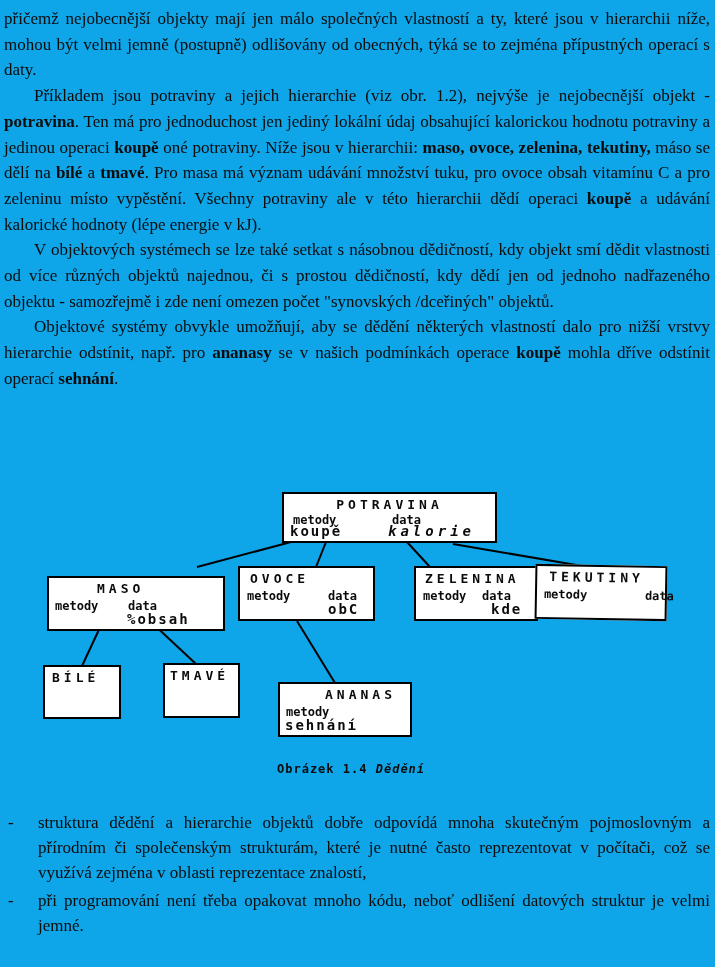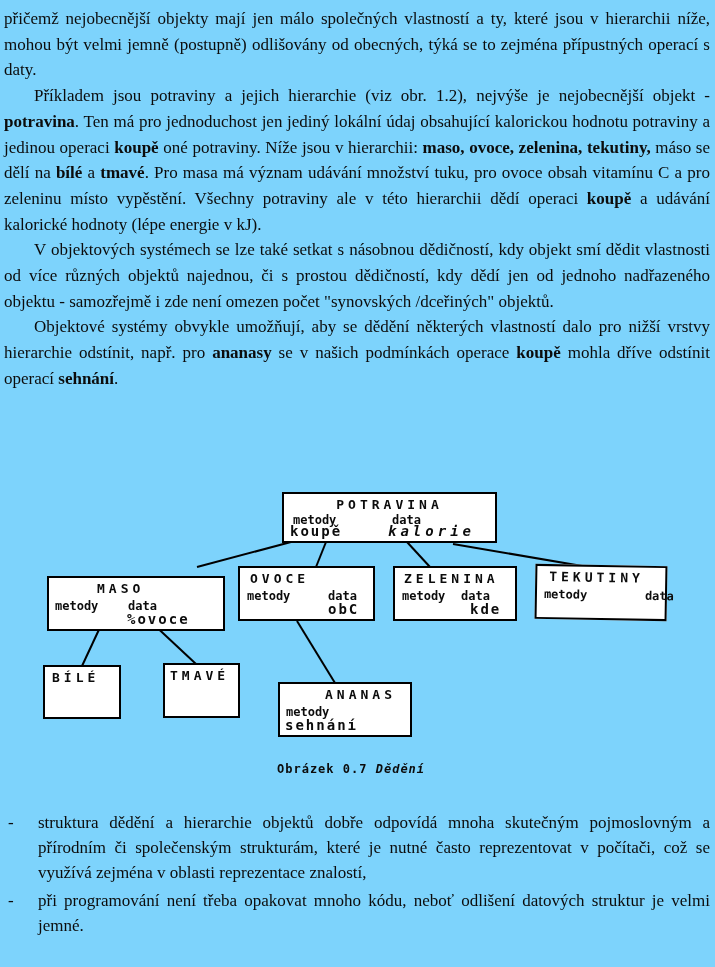--- a/index.html
+++ b/index.html
@@ -1,17 +1,17 @@
 <!DOCTYPE html>
 <html><head>
 <meta charset="utf-8">
 <style>
   html,body{margin:0;padding:0;background:#ffffff;}
   .page{
-    position:relative;width:715px;height:967px;background:#7dd3fc;
+    position:relative;width:715px;height:967px;background:#0ea5e9;
     font-family:"Liberation Serif",serif;color:#0c0c0c;overflow:hidden;
   }
   
   .body-text{
     position:absolute;top:6px;left:4px;width:706px;
     font-size:17px;line-height:25.7px;text-align:justify;
   }
   .para{margin:0;}
   .para.indent{text-indent:30px;}
   .hl{font-weight:bold;}
@@ -65,31 +65,31 @@
     <span class="nlabel" style="left:9px;top:19px;">metody</span>
     <span class="nlabel" style="left:108px;top:19px;">data</span>
     <span class="nvalue" style="left:6px;top:29px;">koupě</span>
     <span class="nvalue ital" style="left:104px;top:29px;">kalorie</span>
   </div>
 
   <div class="node" style="left:47px;top:566px;width:178px;height:55px;margin-top:10px;">
     <div class="ntitle" style="left:48px;">MASO</div>
     <span class="nlabel" style="left:6px;top:21px;">metody</span>
     <span class="nlabel" style="left:79px;top:21px;">data</span>
-    <span class="nvalue" style="left:78px;top:33px;">%ovoce</span>
+    <span class="nvalue" style="left:78px;top:33px;">%obsah</span>
   </div>
 
   <div class="node" style="left:238px;top:566px;width:137px;height:55px;">
     <div class="ntitle" style="left:10px;">OVOCE</div>
     <span class="nlabel" style="left:7px;top:21px;">metody</span>
     <span class="nlabel" style="left:88px;top:21px;">data</span>
     <span class="nvalue" style="left:88px;top:33px;">obC</span>
   </div>
 
-  <div class="node" style="left:393px;top:566px;width:124px;height:55px;">
+  <div class="node" style="left:414px;top:566px;width:124px;height:55px;">
     <div class="ntitle" style="left:9px;">ZELENINA</div>
     <span class="nlabel" style="left:7px;top:21px;">metody</span>
     <span class="nlabel" style="left:66px;top:21px;">data</span>
     <span class="nvalue" style="left:75px;top:33px;">kde</span>
   </div>
 
   <div class="node" style="left:535px;top:565px;width:132px;height:55px;transform:rotate(1deg);">
     <div class="ntitle" style="left:12px;">TEKUTINY</div>
     <span class="nlabel" style="left:7px;top:21px;">metody</span>
     <span class="nlabel" style="left:108px;top:21px;">data</span>
@@ -103,21 +103,21 @@
     <div class="ntitle" style="left:5px;">TMAVÉ</div>
   </div>
 
   <div class="node" style="left:278px;top:682px;width:134px;height:55px;">
     <div class="ntitle" style="left:45px;">ANANAS</div>
     <span class="nlabel" style="left:6px;top:21px;">metody</span>
     <span class="nvalue" style="left:5px;top:33px;">sehnání</span>
   </div>
 
   <div class="caption">
-    <span>Obrázek 0.7</span>
+    <span>Obrázek 1.4</span>
     <span class="cap-italic">Dědění</span>
   </div>
 
   <div class="footer-text">
     <div class="f-item">
       <span class="f-dash">-</span>
       <span class="f-body">struktura dědění a hierarchie objektů dobře odpovídá mnoha  skutečným pojmoslovným a přírodním či společenským strukturám, které je nutné  často reprezentovat v počítači, což se využívá zejména v oblasti reprezentace znalostí,</span>
     </div>
     <div class="f-item">
       <span class="f-dash">-</span>

